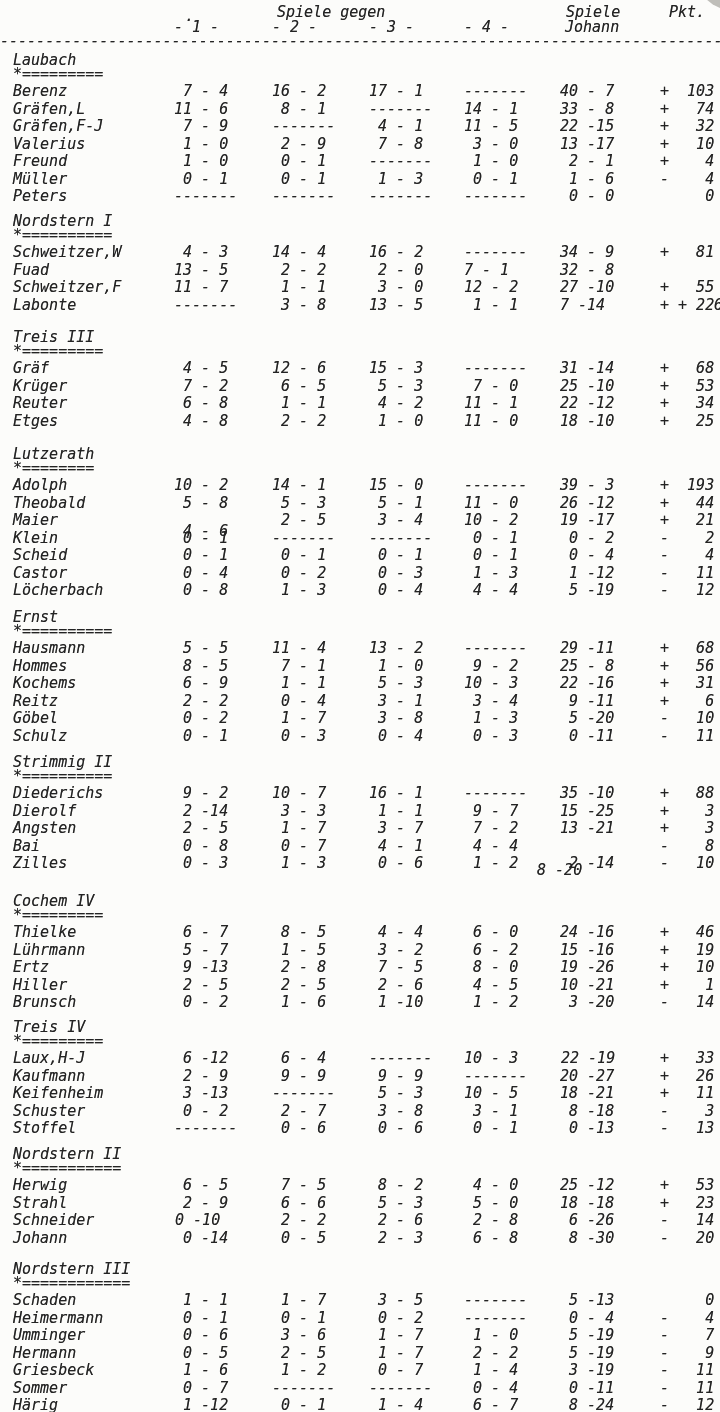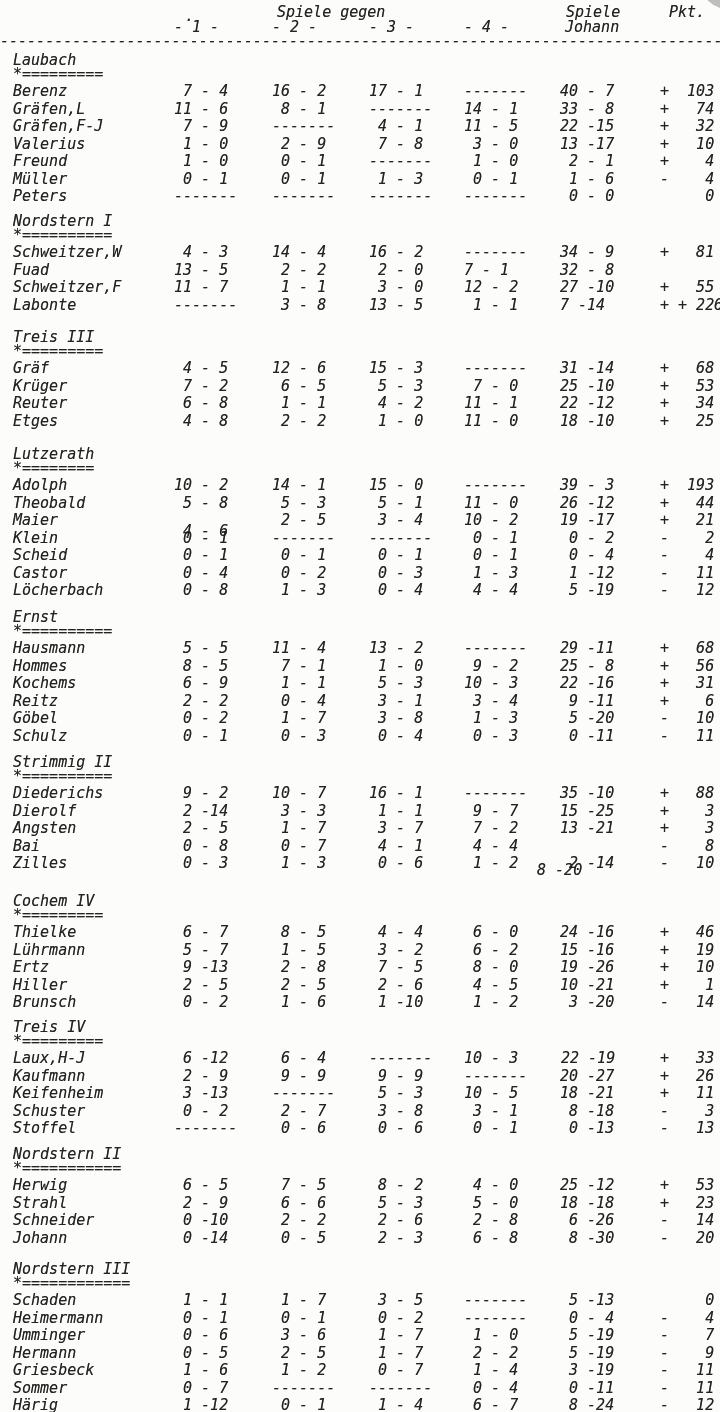--- a/index.html
+++ b/index.html
@@ -363,21 +363,21 @@
       <span class="t" style="left: 560px; top: 1178px;">25 -12</span>
       <span class="t" style="left: 660px; top: 1178px;">+   53</span>
       <span class="t" style="left: 13px; top: 1196px;">Strahl</span>
       <span class="t" style="left: 174px; top: 1196px;"> 2 - 9</span>
       <span class="t" style="left: 272px; top: 1196px;"> 6 - 6</span>
       <span class="t" style="left: 369px; top: 1196px;"> 5 - 3</span>
       <span class="t" style="left: 464px; top: 1196px;"> 5 - 0</span>
       <span class="t" style="left: 560px; top: 1196px;">18 -18</span>
       <span class="t" style="left: 660px; top: 1196px;">+   23</span>
       <span class="t" style="left: 13px; top: 1213px;">Schneider</span>
-      <span class="t" style="left: 174px; top: 1213px; text-align: center;"> 0 -10</span>
+      <span class="t" style="left: 166px; top: 1213px; text-align: center;"> 0 -10</span>
       <span class="t" style="left: 272px; top: 1213px;"> 2 - 2</span>
       <span class="t" style="left: 369px; top: 1213px;"> 2 - 6</span>
       <span class="t" style="left: 464px; top: 1213px;"> 2 - 8</span>
       <span class="t" style="left: 560px; top: 1213px;"> 6 -26</span>
       <span class="t" style="left: 660px; top: 1213px;">-   14</span>
       <span class="t" style="left: 13px; top: 1231px;">Johann</span>
       <span class="t" style="left: 174px; top: 1231px;"> 0 -14</span>
       <span class="t" style="left: 272px; top: 1231px;"> 0 - 5</span>
       <span class="t" style="left: 369px; top: 1231px;"> 2 - 3</span>
       <span class="t" style="left: 464px; top: 1231px;"> 6 - 8</span>

